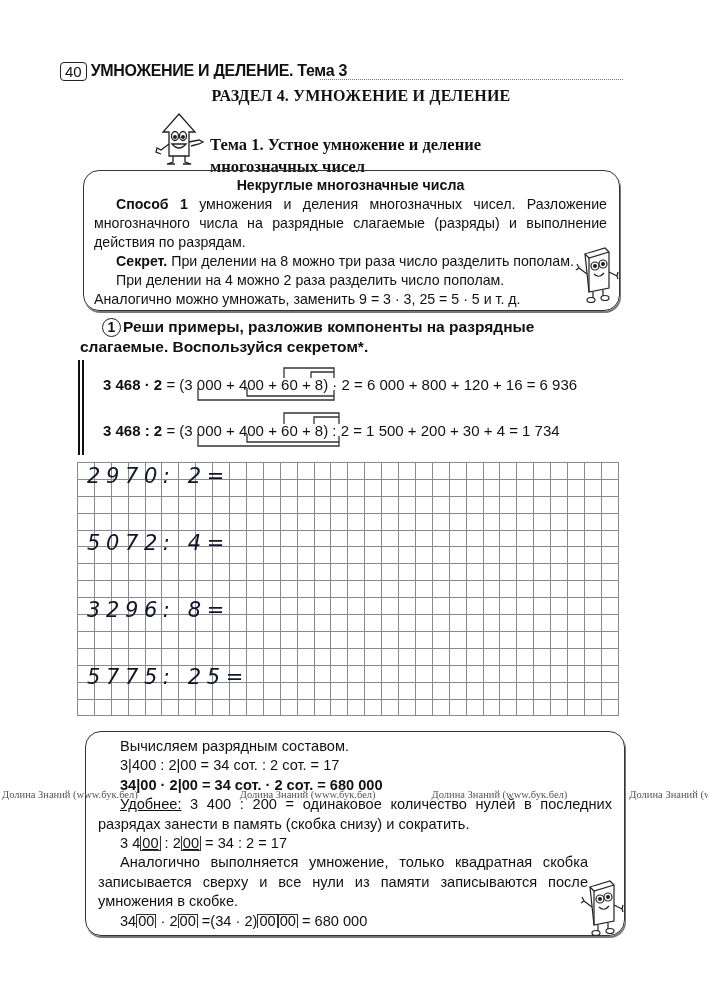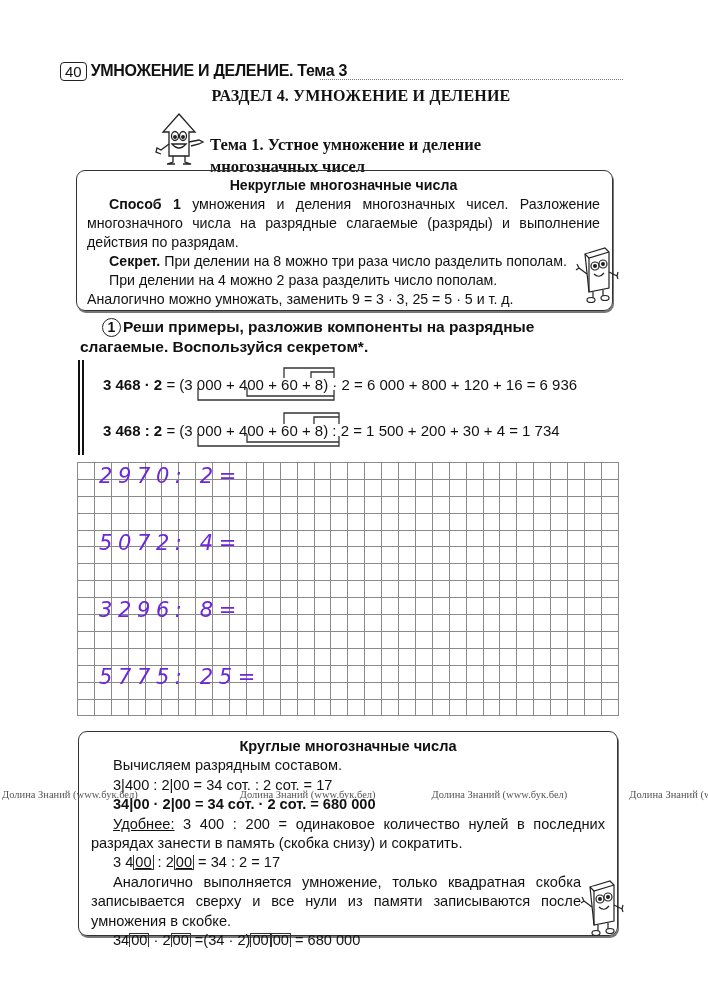--- a/index.html
+++ b/index.html
@@ -13,21 +13,21 @@
   #pg-num { border: 1.5px solid #222; border-radius: 4px; font-size: 15px; padding: 0 4px; height: 19px; line-height: 17px; margin-right: 4px; }
   #hdr-title { font-size: 16px; font-weight: bold; letter-spacing: -0.3px; }
   #hdr-rule { left: 320px; top: 79px; width: 303px; border-top: 1px dotted #777; }
 
   #section-title { left: 0; width: 708px; top: 87px; text-align: center; font-family: "Liberation Serif", serif; font-weight: bold; font-size: 16px; letter-spacing: 0.2px; padding-left: 14px; }
 
   #mascot-house { left: 153px; top: 112px; width: 52px; height: 54px; }
   #topic-title { left: 210px; top: 134px; width: 380px; font-family: Liberation Serif, serif; font-weight: bold; font-size: 16.5px; text-align: left; line-height: 22px; }
 
   
-  .box { border: 1.5px solid #333; border-radius: 9px; box-shadow: 1px 2px 0 #777; font-size: 14.2px; line-height: 19px; }
+  .box { border: 1.5px solid #333; border-radius: 16px; box-shadow: 1px 2px 0 #777; font-size: 14.2px; line-height: 19px; margin-left: 7px; }
   #box1 { left: 76px; top: 170px; width: 537px; height: 141px; padding: 5px 12px 0 10px; }
   #box2 { left: 78px; top: 731px; width: 540px; height: 205px; padding: 5px 12px 0 12px; }
   .box-title { text-align: center; font-weight: bold; }
   .ind { text-indent: 22px; }
   .just { text-align: justify; }
   .b { font-weight: bold; }
   .u { text-decoration: underline; }
   .line { white-space: nowrap; padding-left: 22px; }
   .sq { display: inline-block; border: 1px solid #333; border-bottom: none; line-height: 13px; padding: 0 1px; }
   .sq-low { display: inline-block; border: 1px solid #333; border-top: none; line-height: 14px; padding: 0 1px; }
@@ -47,21 +47,21 @@
   #ex2 { top: 422px; }
   #arcs { left: 85px; top: 360px; width: 500px; height: 100px; }
 
   
   #grid { left: 77px; top: 462px; width: 542px; height: 254px;
     background-image:
       repeating-linear-gradient(to right, #8a8a8a 0 1px, transparent 1px 16.9px),
       repeating-linear-gradient(to bottom, #8a8a8a 0 1px, transparent 1px 16.9px);
     border-right: 1px solid #8a8a8a; border-bottom: 1px solid #8a8a8a;
   }
-  .hw { left: 87px; font-family: "DejaVu Sans", sans-serif; font-style: oblique; font-size: 21px; letter-spacing: 5.6px; color: #6d28d9; font-weight: 300; margin-left: 12px; }
+  .hw { left: 87px; font-family: "DejaVu Sans", sans-serif; font-style: oblique; font-size: 21px; letter-spacing: 5.6px; color: #0f172a; font-weight: 300; }
   #hw1 { top: 464px; }
   #hw2 { top: 531px; }
   #hw3 { top: 598px; }
   #hw4 { top: 665px; }
 
   
   #watermark { left: 0; top: 789px; width: 708px; font-family: "Liberation Serif", serif; font-size: 10.5px; color: #555; white-space: nowrap; display: flex; }
   #watermark span { margin-right: 62px; }
 </style>
 </head>
@@ -140,21 +140,20 @@
 <div id="ex1" class="abs ex"><span class="b">3 468 · 2</span><span> = (3 000 + 400 + 60 + 8) · 2 = 6 000 + 800 + 120 + 16 = 6 936</span></div>
 <div id="ex2" class="abs ex"><span class="b">3 468 : 2</span><span> = (3 000 + 400 + 60 + 8) : 2 = 1 500 + 200 + 30 + 4 = 1 734</span></div>
 
 <div id="grid" class="abs"></div>
 <div id="hw1" class="abs hw">2970: 2=</div>
 <div id="hw2" class="abs hw">5072: 4=</div>
 <div id="hw3" class="abs hw">3296: 8=</div>
 <div id="hw4" class="abs hw">5775: 25=</div>
 
 <div id="box2" class="abs box" style="font-size:14.6px;line-height:19.4px">
-  <div class="box-title">Круглые многозначные числа</div>
   <div class="line">Вычисляем разрядным составом.</div>
   <div class="line">3|400 : 2|00 = 34 сот. : 2 сот. = 17</div>
   <div class="line" style="font-weight:bold">34|00 · 2|00 = 34 сот. · 2 сот. = 680 000</div>
   <div class="ind just"><span class="u">Удобнее:</span><span> 3 400 : 200 = одинаковое количество нулей в последних разрядах занести в память (скобка снизу) и сократить.</span></div>
   <div class="line"><span>3 4</span><span class="sq-low u">00</span><span> : 2</span><span class="sq-low u">00</span><span> = 34 : 2 = 17</span></div>
   <div class="ind just" style="width:490px">Аналогично выполняется умножение, только квадратная скобка записывается сверху и все нули из памяти записываются после умножения в скобке.</div>
   <div class="line"><span>34</span><span class="sq">00</span><span> · 2</span><span class="sq">00</span><span> =(34 · 2)</span><span class="sq">00</span><span class="sq">00</span><span> = 680 000</span></div>
 </div>
 <svg id="mascot-book2" class="abs" viewBox="0 0 44 60">
   <g fill="#fff" stroke="#222" stroke-width="1.2">

